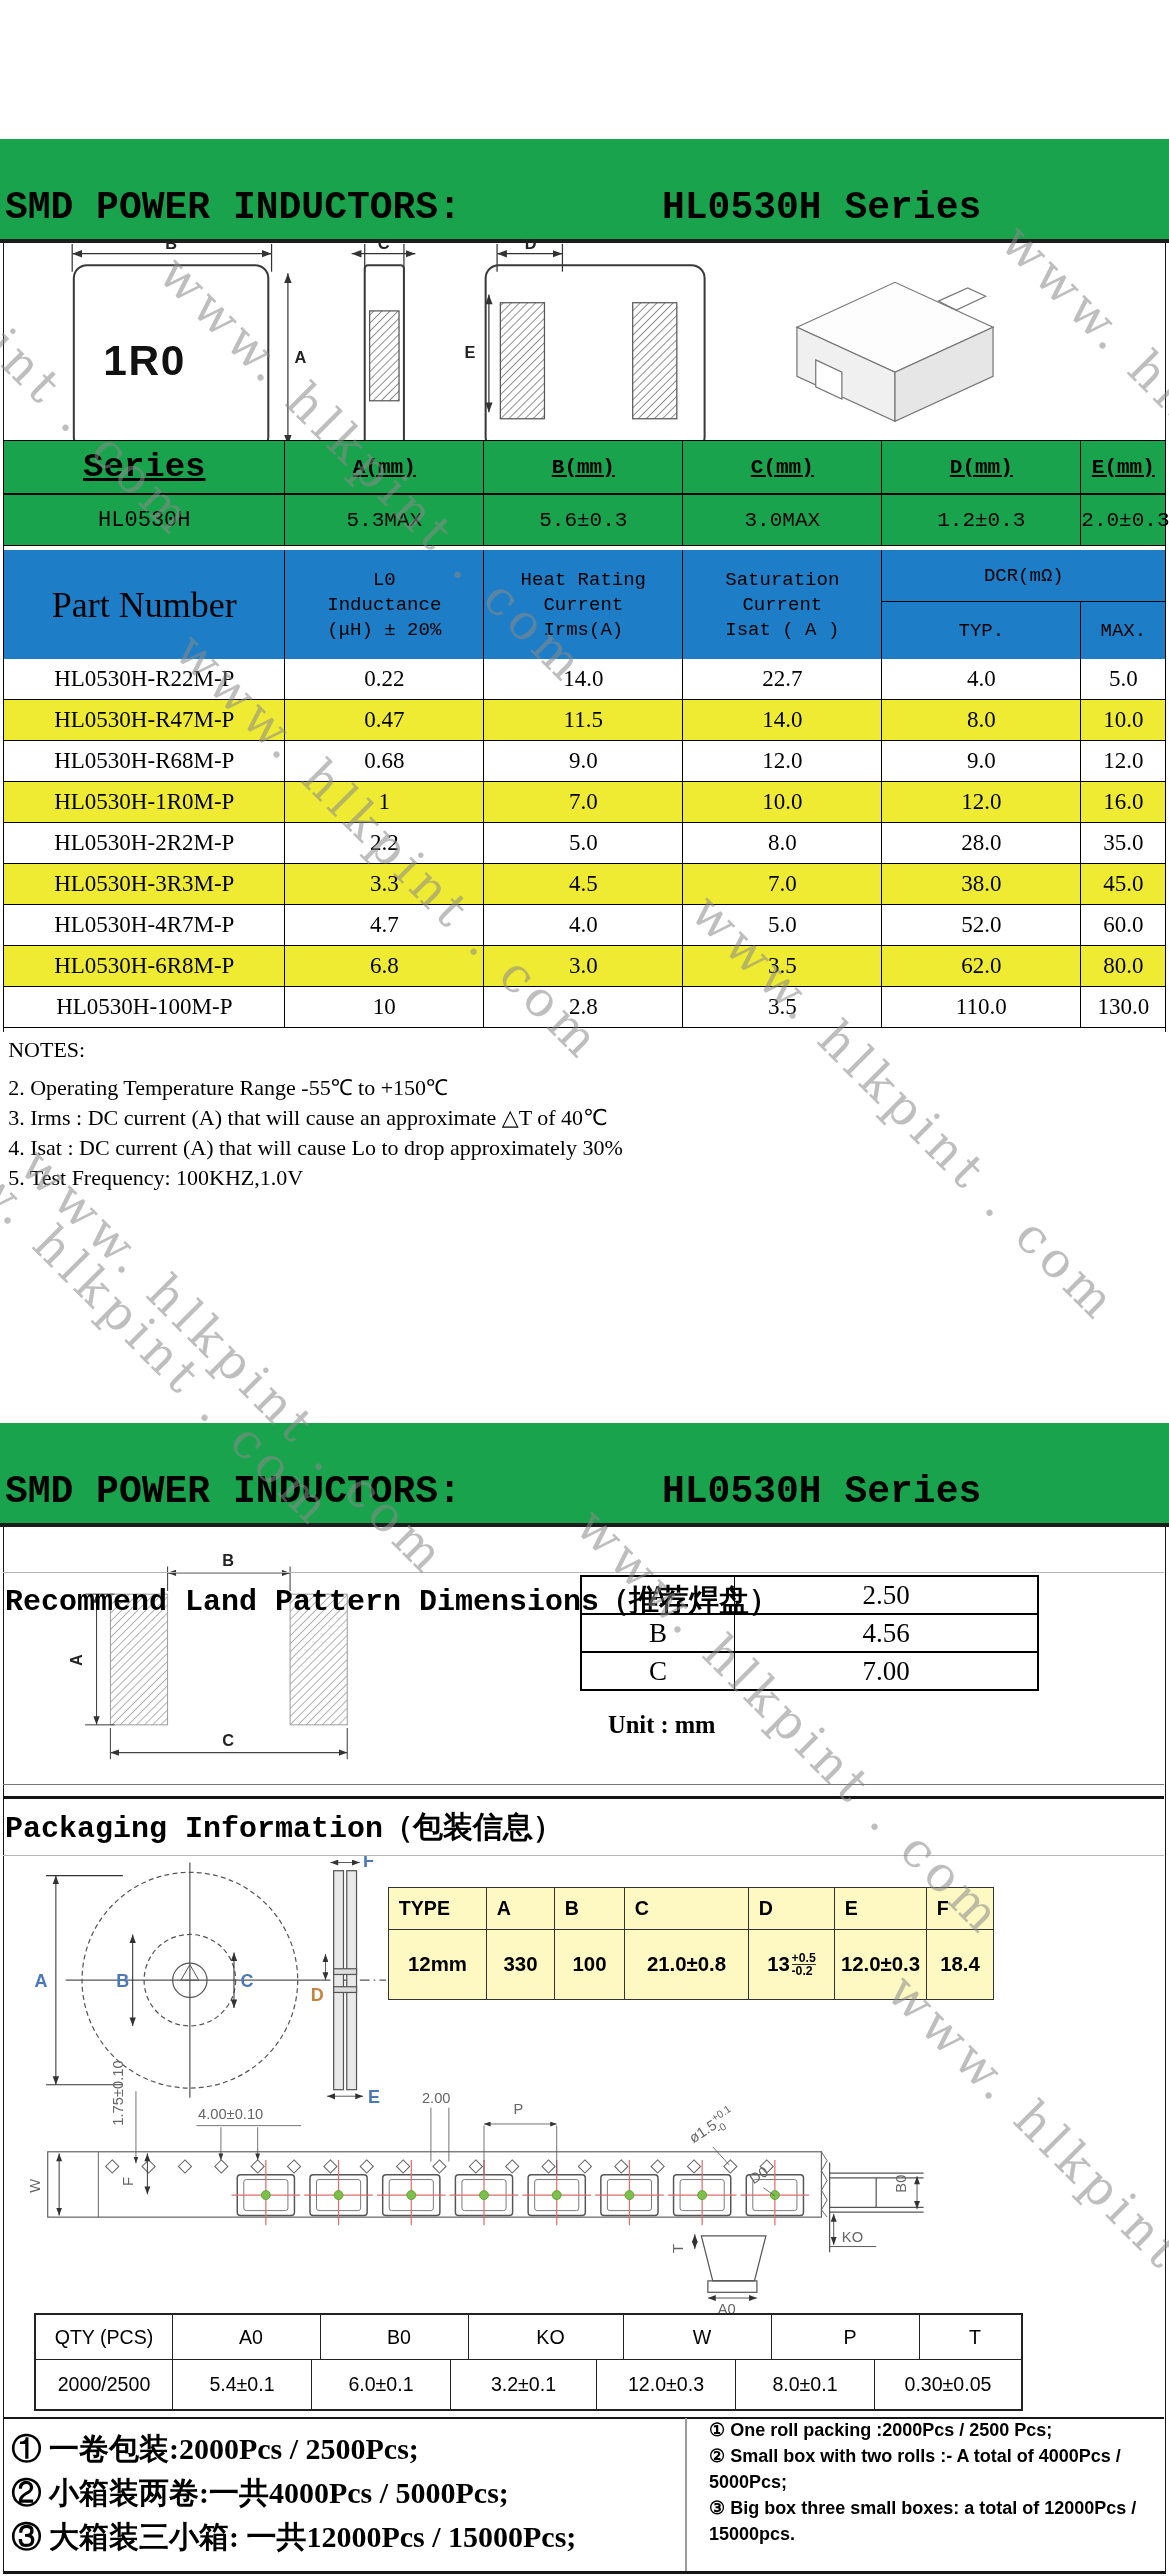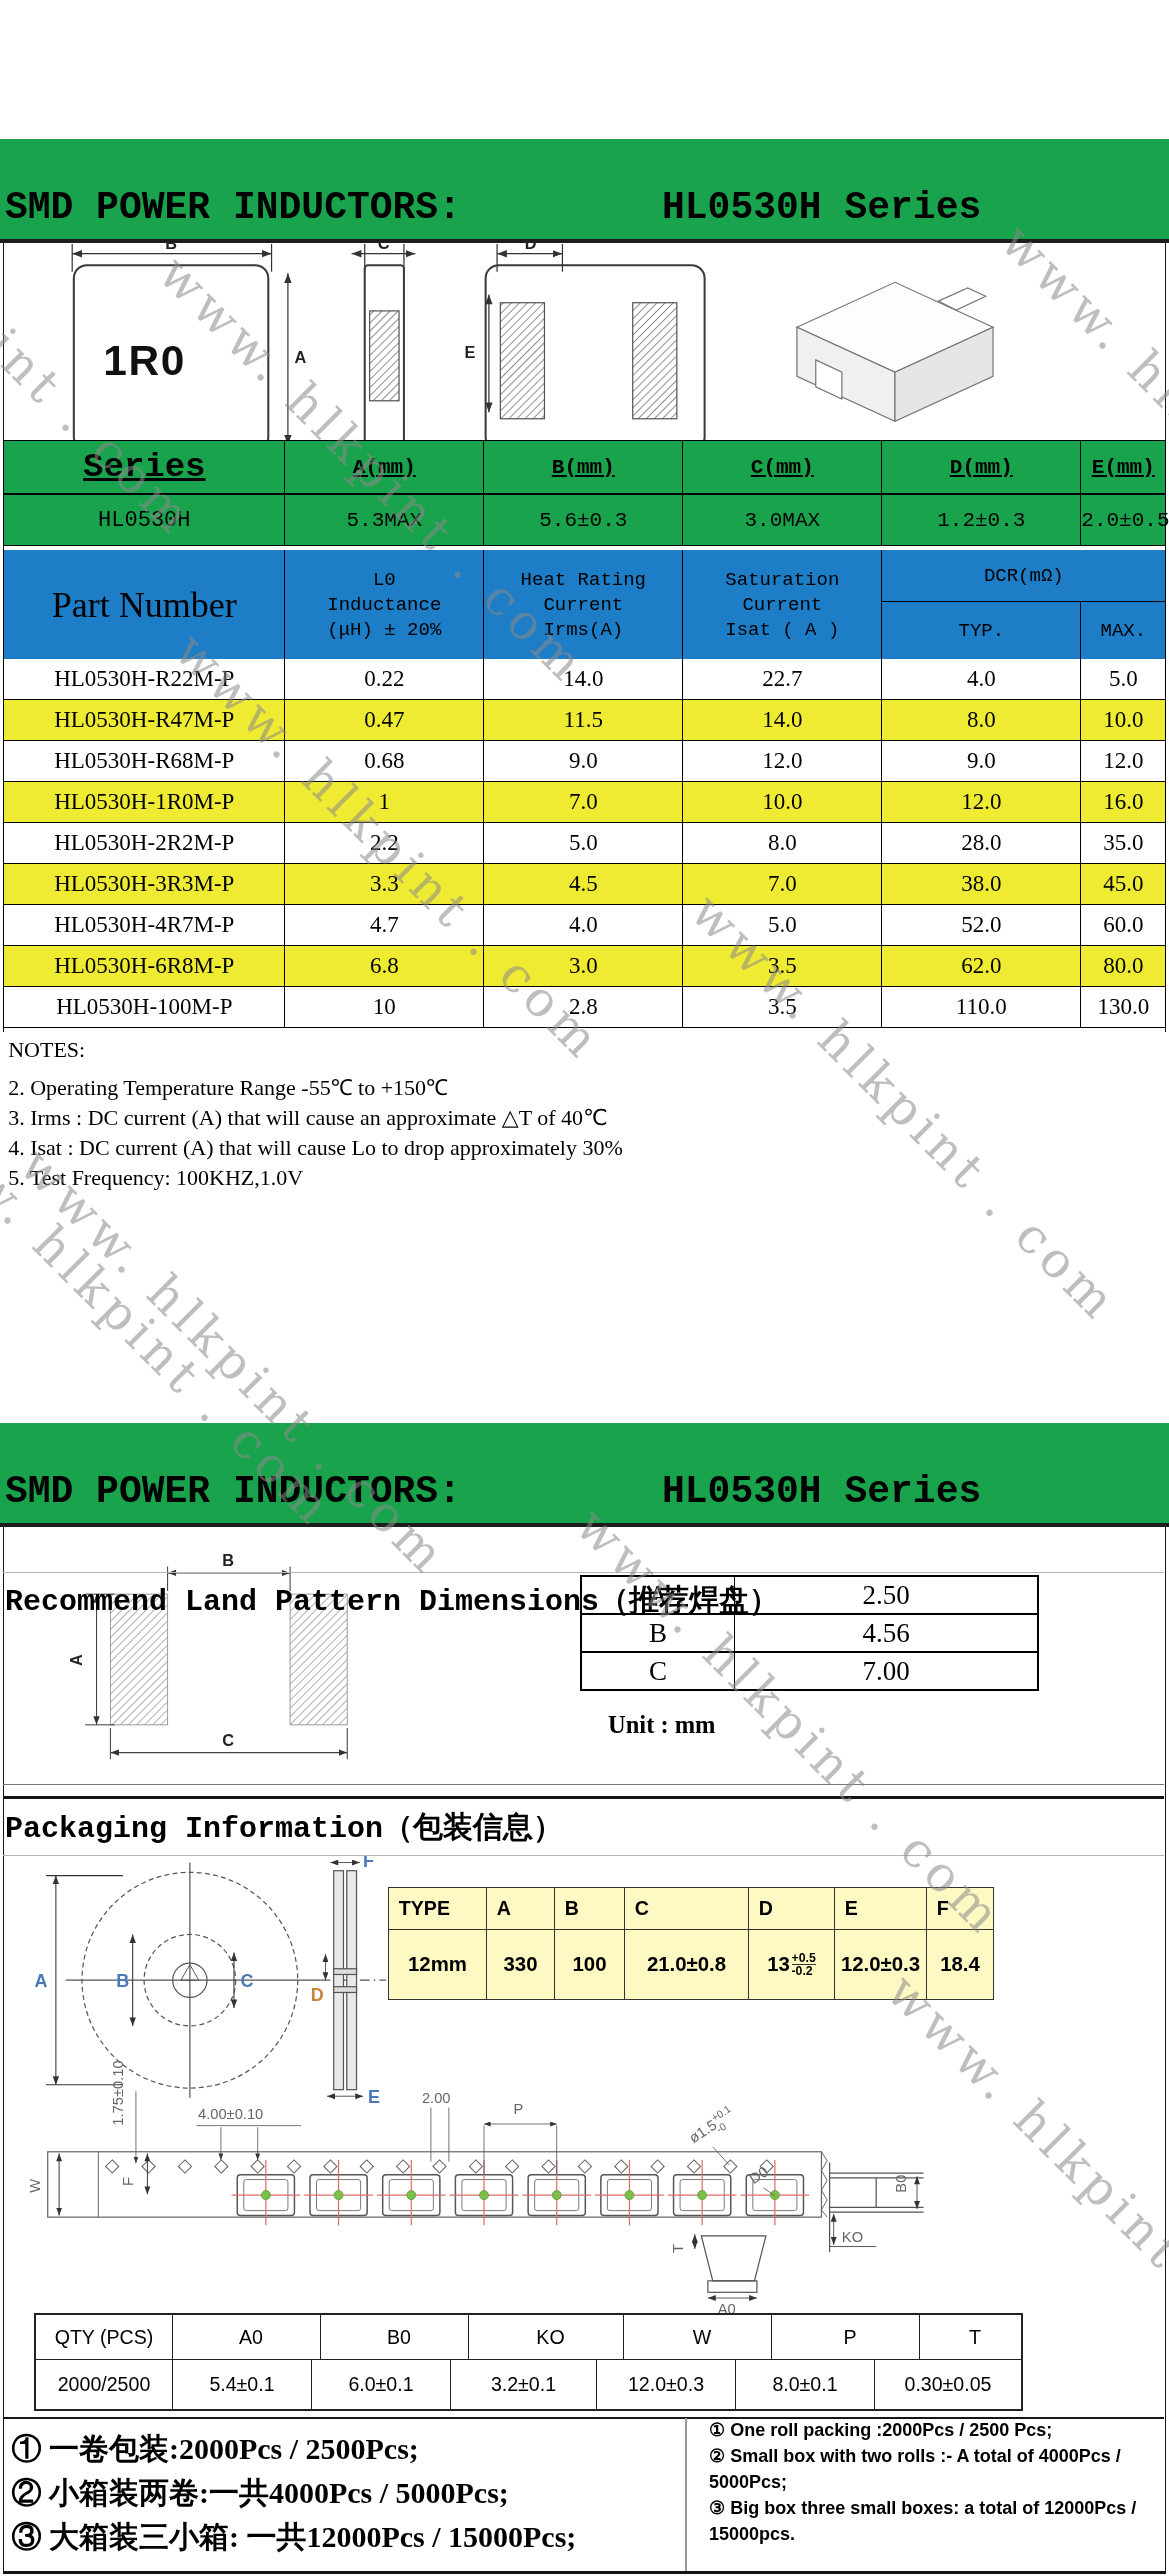--- a/index.html
+++ b/index.html
@@ -174,21 +174,21 @@
       <div class="s-cell">C(mm)</div>
       <div class="s-cell">D(mm)</div>
       <div class="s-cell">E(mm)</div>
     </div>
     <div class="s-row data">
       <div class="s-cell big">HL0530H</div>
       <div class="s-cell">5.3MAX</div>
       <div class="s-cell">5.6±0.3</div>
       <div class="s-cell">3.0MAX</div>
       <div class="s-cell">1.2±0.3</div>
-      <div class="s-cell">2.0±0.5</div>
+      <div class="s-cell">2.0±0.3</div>
     </div>
   </div>
 
   <div class="abs parts-head">
     <div class="ph-cell pn">Part Number</div>
     <div class="ph-cell">
       <span>L0</span>
       <span>Inductance</span>
       <span>(μH) ± 20%</span>
     </div>

